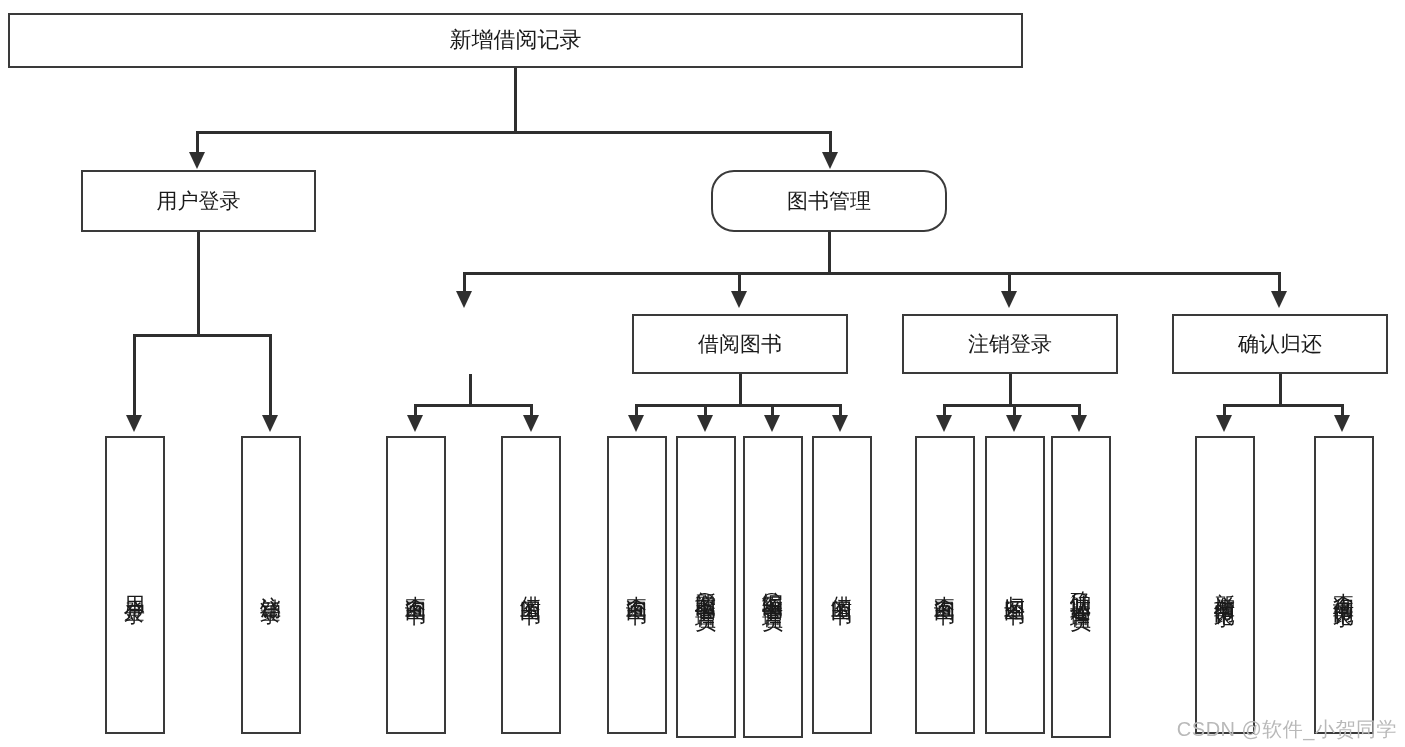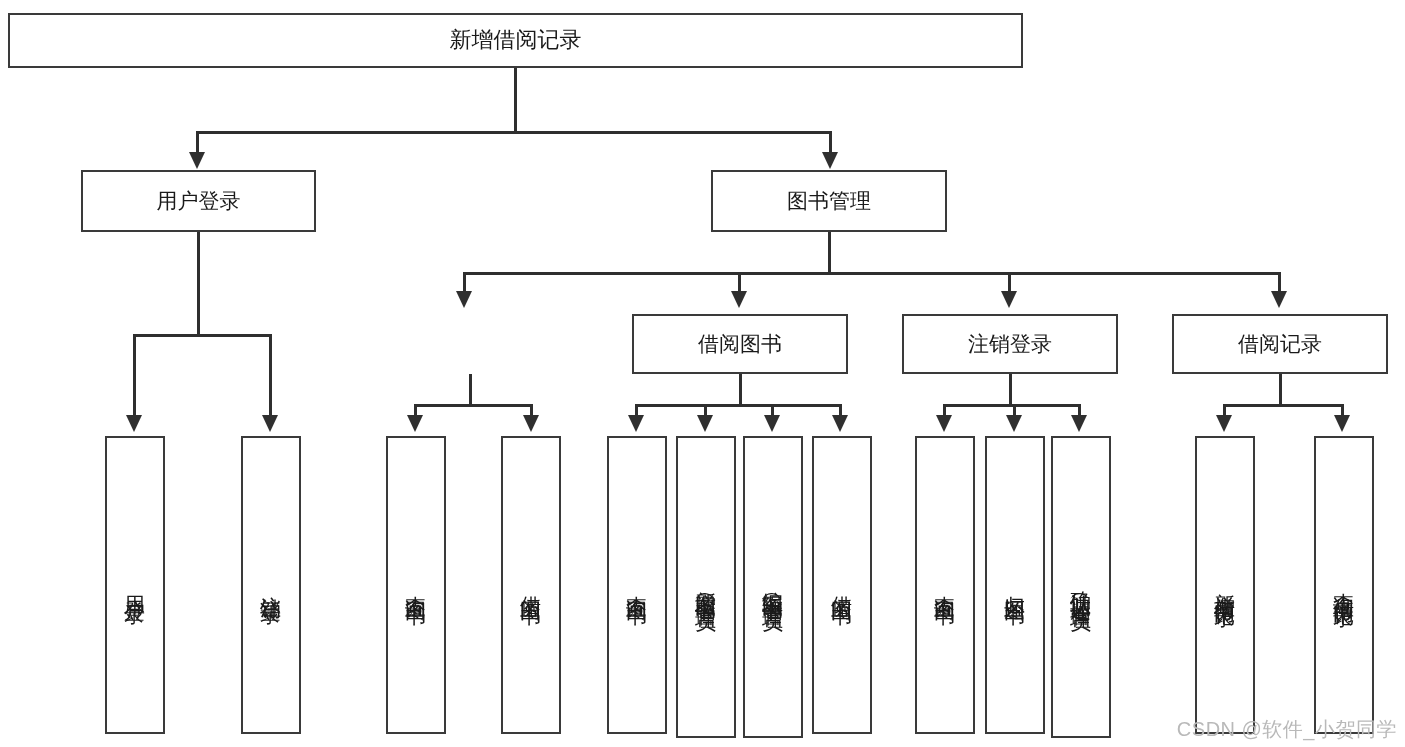--- a/index.html
+++ b/index.html
@@ -98,21 +98,21 @@
   <div class="seg h" style="left:196px; top:131px; width:636px; height:3px;"></div>
   <div class="seg v" style="left:196px; top:131px; width:3px; height:24px;"></div>
   <div class="arrow" style="left:189px; top:152px;"></div>
   <div class="seg v" style="left:829px; top:131px; width:3px; height:24px;"></div>
   <div class="arrow" style="left:822px; top:152px;"></div>
 
   <div class="node h" style="left:81px; top:170px; width:235px; height:62px;">
     <span class="label">用户登录</span>
   </div>
 
-  <div class="node h" style="left:711px; top:170px; width:236px; height:62px;">
+  <div class="node h" style="left:711px; top:170px; width:236px; height:62px;border-radius:23px;">
     <span class="label">图书管理</span>
   </div>
 
   <div class="seg v" style="left:197px; top:232px; width:3px; height:105px;"></div>
   <div class="seg h" style="left:133px; top:334px; width:138px; height:3px;"></div>
   <div class="seg v" style="left:133px; top:334px; width:3px; height:84px;"></div>
   <div class="arrow" style="left:126px; top:415px;"></div>
   <div class="seg v" style="left:269px; top:334px; width:3px; height:84px;"></div>
   <div class="arrow" style="left:262px; top:415px;"></div>
 
@@ -131,21 +131,21 @@
   <div class="seg v" style="left:1278px; top:272px; width:3px; height:22px;"></div>
   <div class="arrow" style="left:1271px; top:291px;"></div>
 
   <div class="node h" style="left:632px; top:314px; width:216px; height:60px;">
     <span class="label">借阅图书</span>
   </div>
   <div class="node h" style="left:902px; top:314px; width:216px; height:60px;">
     <span class="label">注销登录</span>
   </div>
   <div class="node h" style="left:1172px; top:314px; width:216px; height:60px;">
-    <span class="label">借阅记录</span>
+    <span class="label">确认归还</span>
   </div>
 
   <div class="seg v" style="left:469px; top:374px; width:3px; height:33px;"></div>
   <div class="seg h" style="left:414px; top:404px; width:118px; height:3px;"></div>
   <div class="seg v" style="left:414px; top:404px; width:3px; height:14px;"></div>
   <div class="arrow" style="left:407px; top:415px;"></div>
   <div class="seg v" style="left:530px; top:404px; width:3px; height:14px;"></div>
   <div class="arrow" style="left:523px; top:415px;"></div>
 
   <div class="seg v" style="left:739px; top:374px; width:3px; height:33px;"></div>

